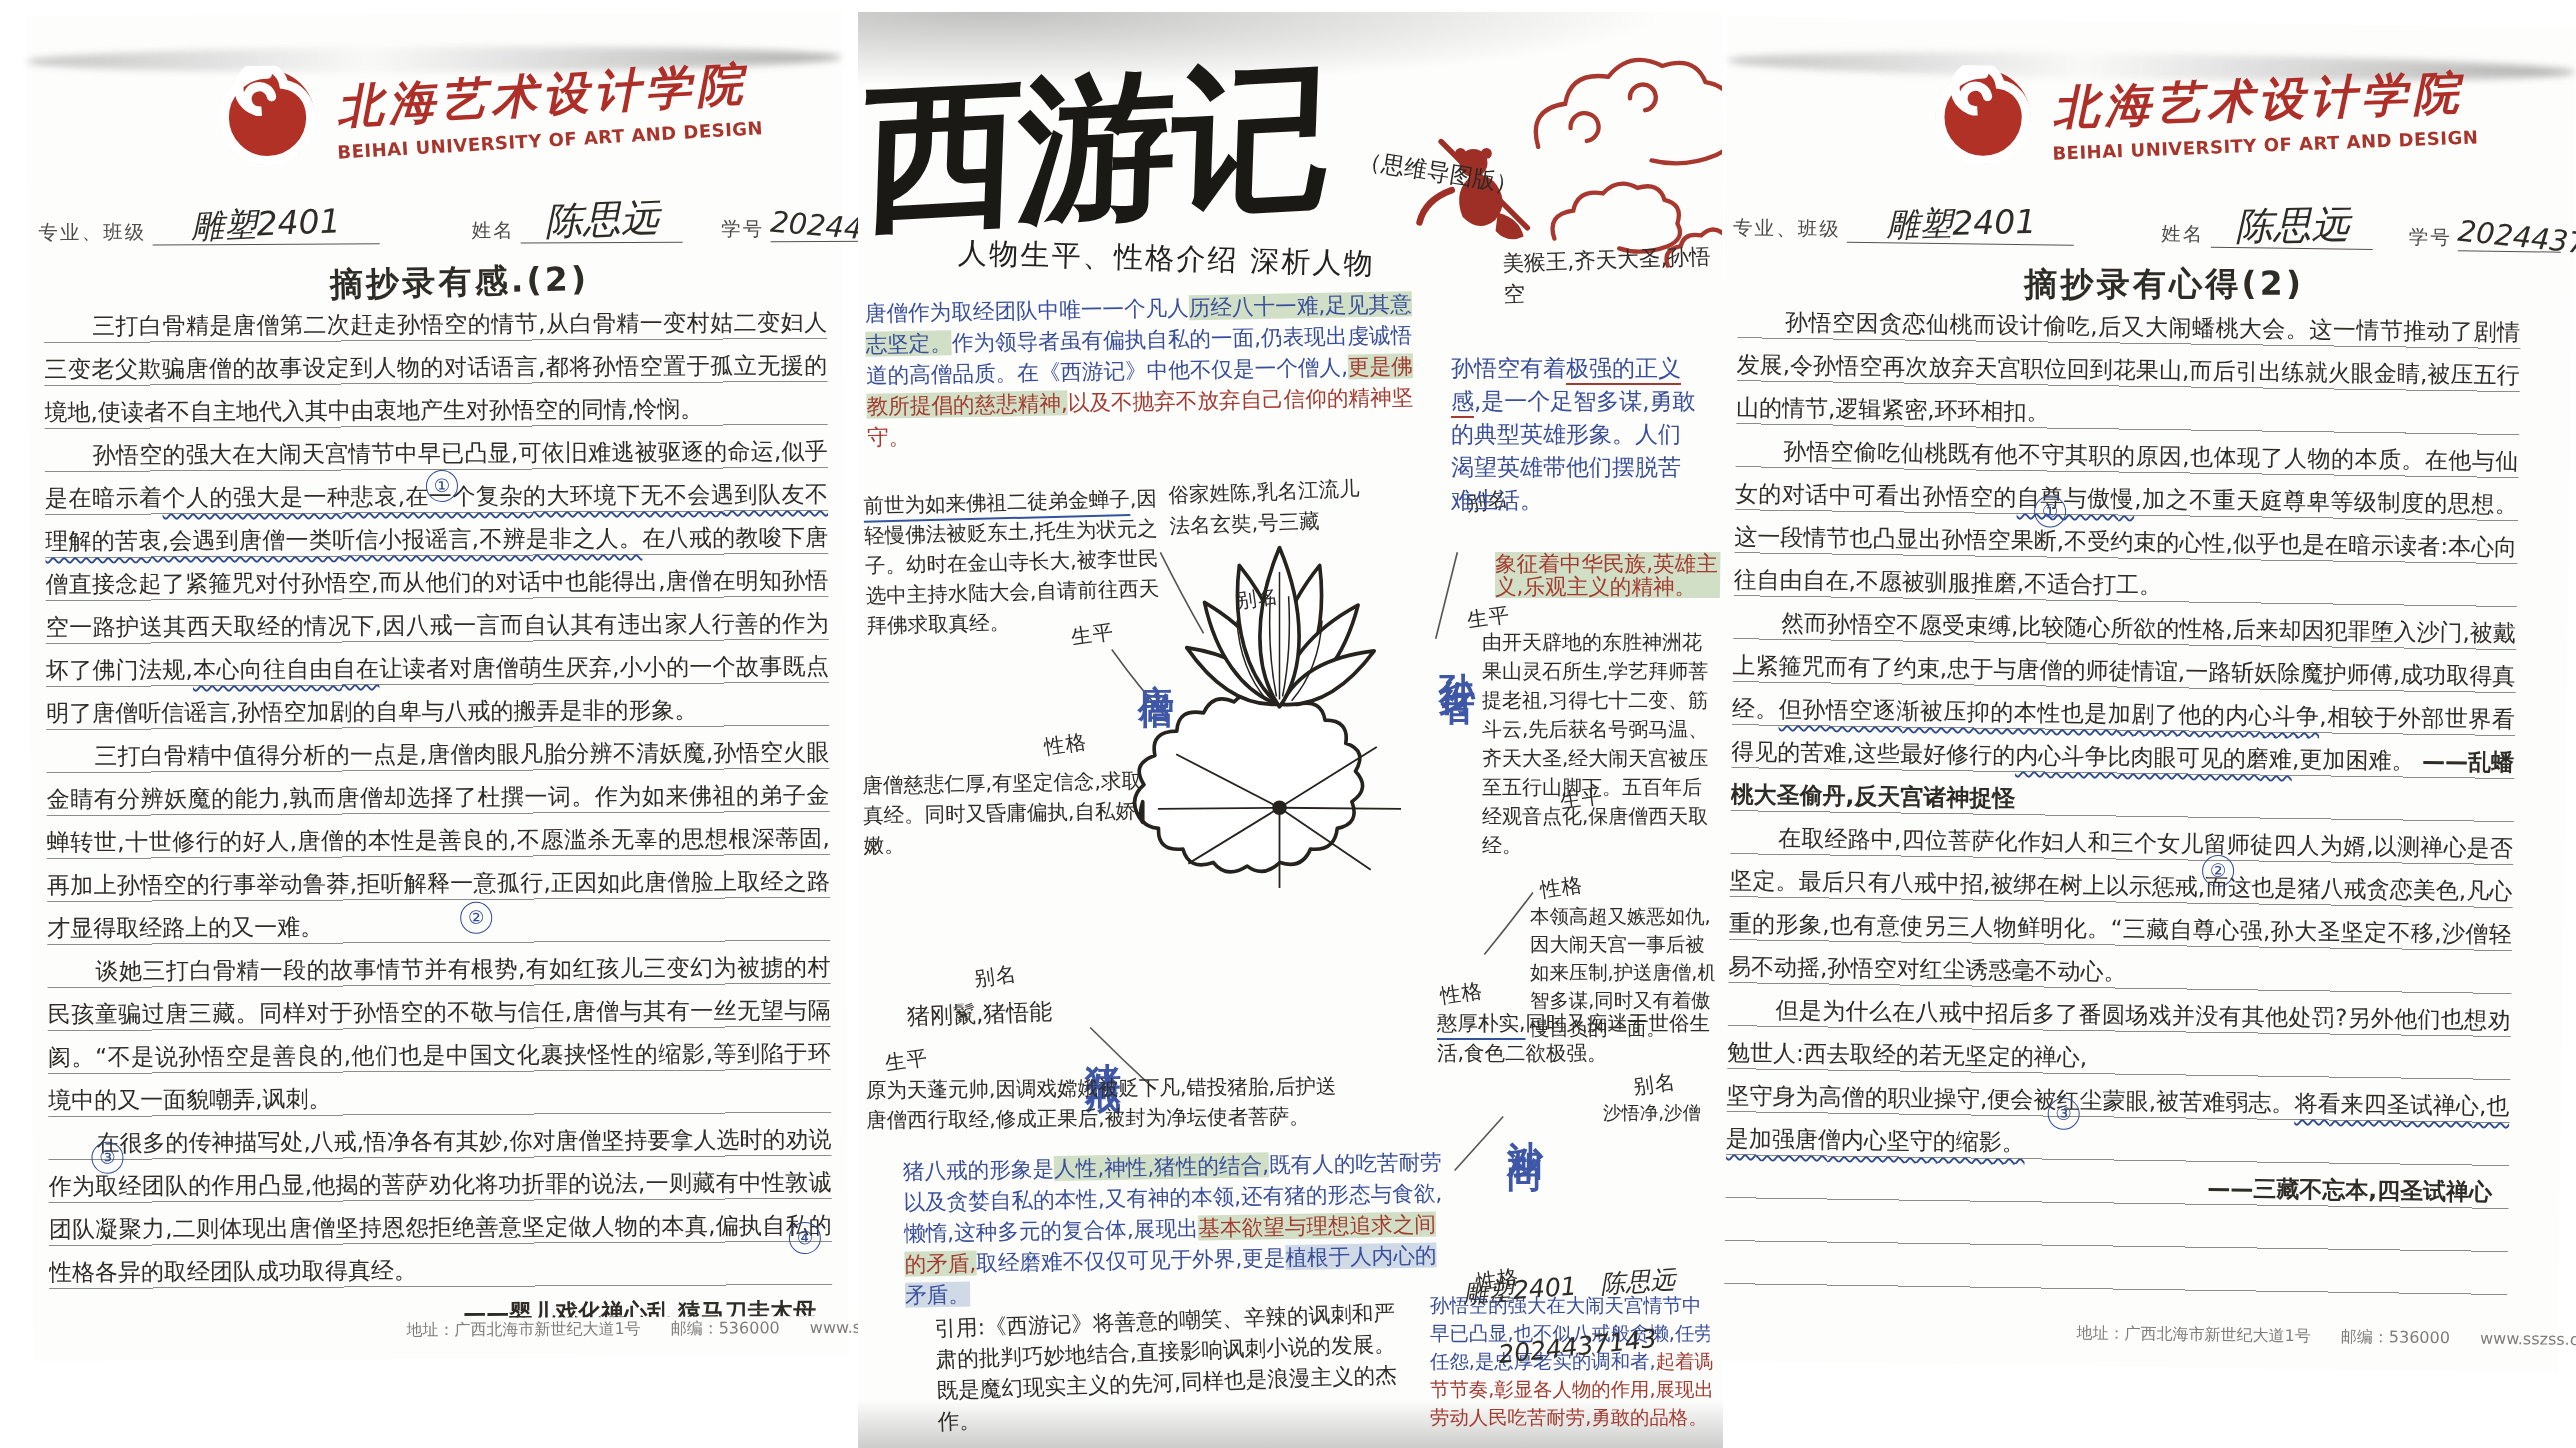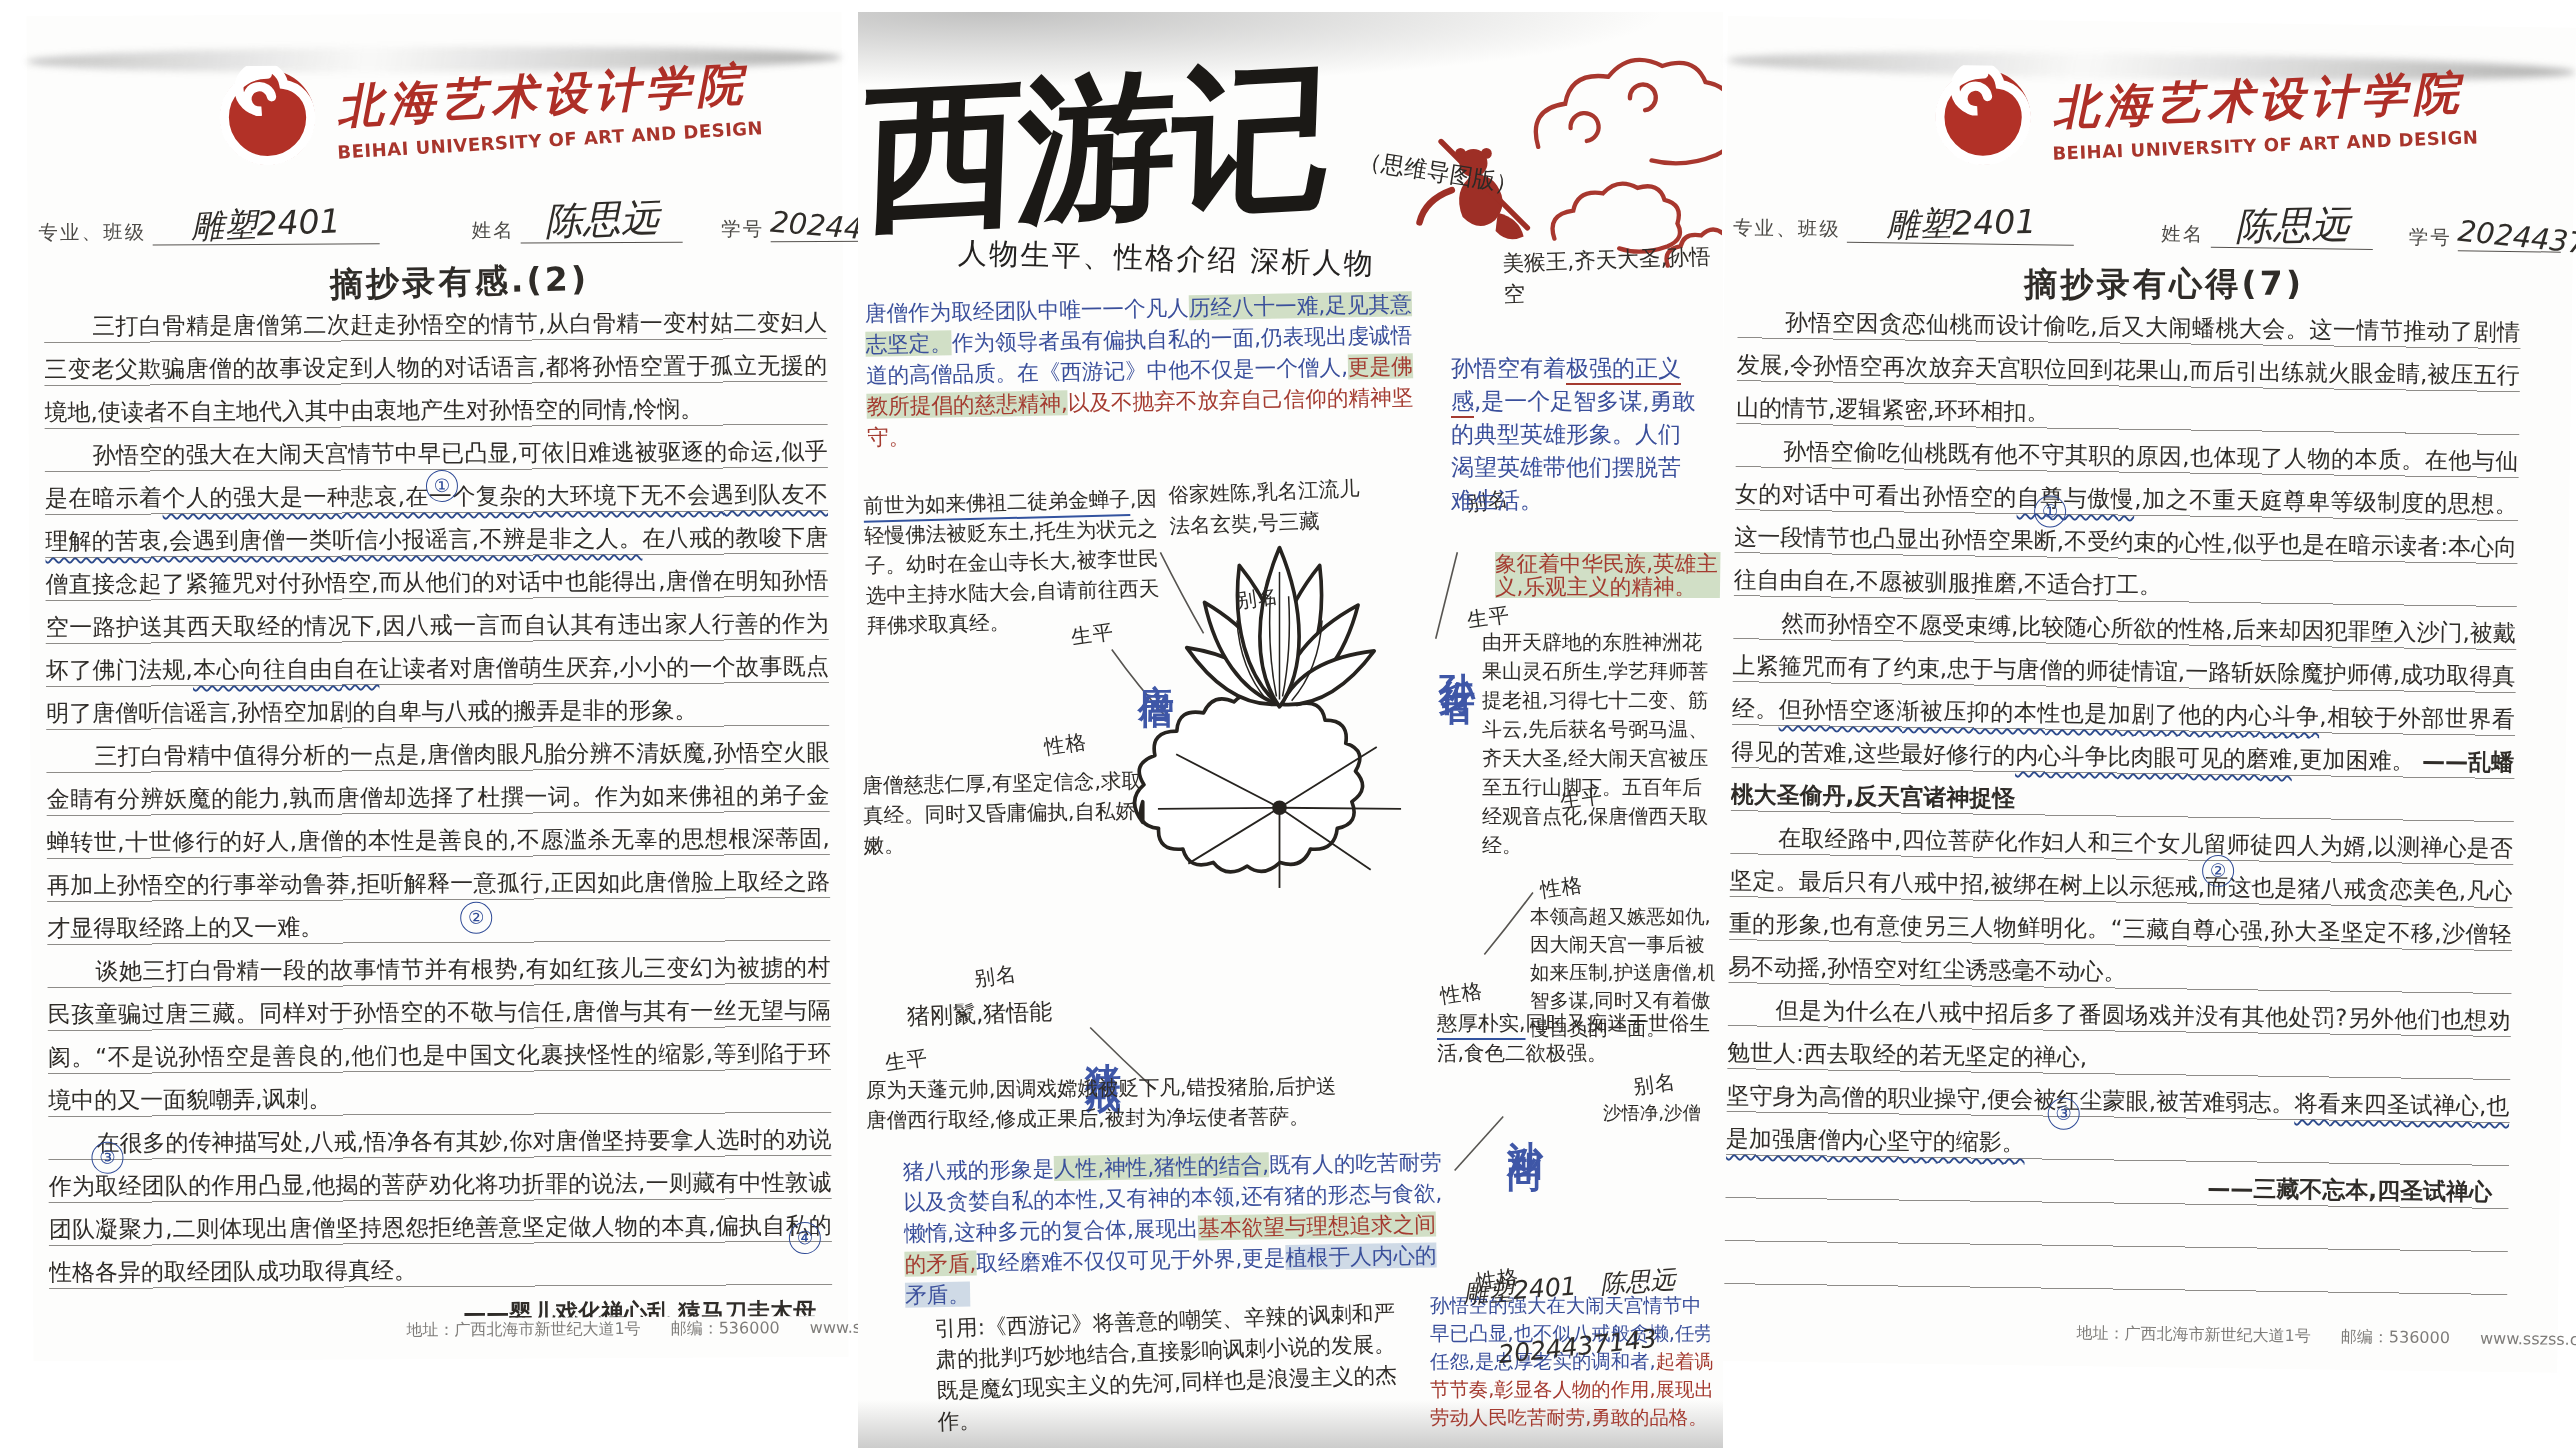--- a/index.html
+++ b/index.html
@@ -267,21 +267,21 @@
 
   <div class="form-row" style="left:8px;top:173px;">
     <span class="flabel">专业、班级</span>
     <span class="ffield" style="width:227px;"><span class="fvalue hw-ink">雕塑2401</span></span>
     <span class="flabel" style="margin-left:81px;">姓名</span>
     <span class="ffield" style="width:162px;"><span class="fvalue hw-ink" style="font-size:38px;">陈思远</span></span>
     <span class="flabel" style="margin-left:30px;">学号</span>
     <span class="ffield" style="width:103px;"><span class="fvalue num hw-ink">2024437143</span></span>
   </div>
 
-  <div class="doc-title hw-ink" style="left:300px;top:240px;">摘抄录有心得(7)</div>
+  <div class="doc-title hw-ink" style="left:300px;top:240px;">摘抄录有心得(2)</div>
 
   <div class="writing hw-ink" style="left:13.5px;top:284px;width:783px;height:1015px;">
     <p><span>孙悟空因贪恋仙桃而设计偷吃,后又大闹蟠桃大会。这一情节推动了剧情发展,令孙悟空再次放弃天宫职位回到花果山,而后引出练就火眼金睛,被压五行山的情节,逻辑紧密,环环相扣。</span></p>
     <p>
       <span>孙悟空偷吃仙桃既有他不守其职的原因,也体现了人物的本质。在他与仙女的对话中可看出孙悟空的</span><span class="wavy">自尊与傲慢</span><span>,加之不重天庭尊卑等级制度的思想。这一段情节也凸显出孙悟空果断,不受约束的心性,似乎也是在暗示读者:本心向往自由自在,不愿被驯服推磨,不适合打工。</span>
     </p>
     <p>
       <span>然而孙悟空不愿受束缚,比较随心所欲的性格,后来却因犯罪堕入沙门,被戴上紧箍咒而有了约束,忠于与唐僧的师徒情谊,一路斩妖除魔护师傅,成功取得真经。</span><span class="wavy">但孙悟空逐渐被压抑的本性也是加剧了他的内心斗争</span><span>,相较于外部世界看得见的苦难,这些最好修行的</span><span class="wavy">内心斗争比肉眼可见的磨难</span><span>,更加困难。</span>
       <span class="inline-attr">——乱蟠桃大圣偷丹,反天宫诸神捉怪</span>
     </p>

